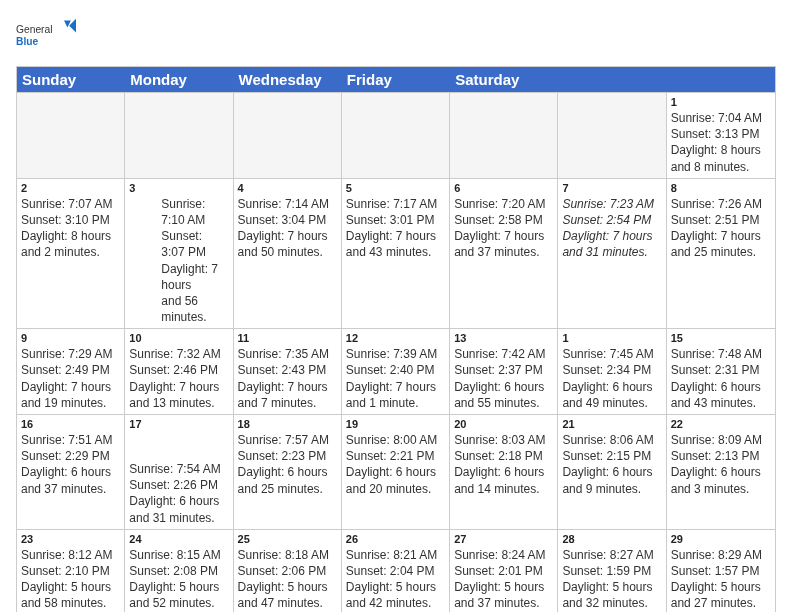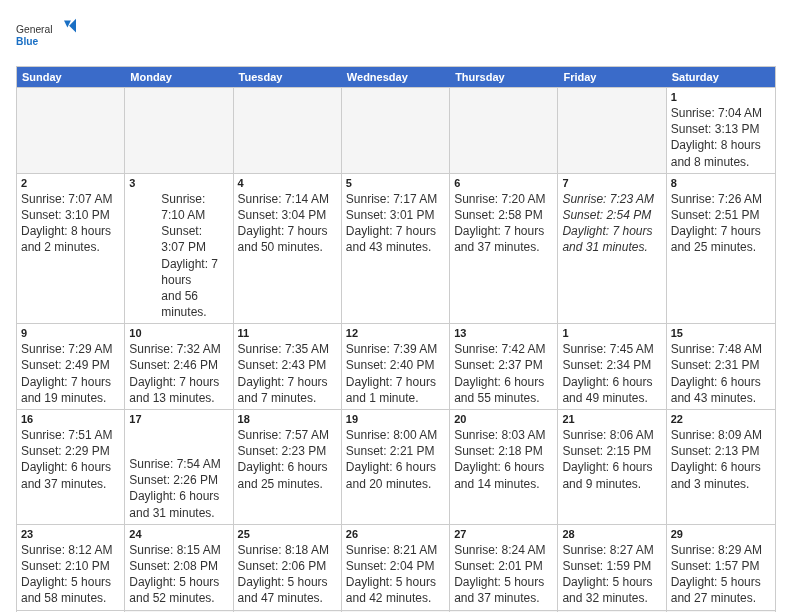--- a/index.html
+++ b/index.html
@@ -47,21 +47,21 @@
       flex-direction: column;
       border: 1px solid #ccc;
     }
     .cal-header {
       display: grid;
       grid-template-columns: repeat(7, 1fr);
       background: #3a6bc9;
     }
     .cal-header-cell {
       color: #fff;
-      font-size: 11px;
+      font-size: 15px;
       font-weight: bold;
       padding: 4px 5px;
       text-align: left;
     }
     .cal-body {
       flex: 1;
       display: flex;
       flex-direction: column;
     }
     .cal-row {
@@ -114,23 +114,21 @@
     <div class="title-block">
       <div class="month-title"></div>
       <div class="location"></div>
     </div>
   </div>
 
   <div class="calendar">
     <div class="cal-header">
     <div class="cal-header-cell">Sunday</div>
         <div class="cal-header-cell">Monday</div>
-        <div class="cal-header-cell">Tuesday</div>
         <div class="cal-header-cell">Wednesday</div>
-        <div class="cal-header-cell">Thursday</div>
         <div class="cal-header-cell">Friday</div>
         <div class="cal-header-cell">Saturday</div>
       </div>
     <div class="cal-body">
     <div class="cal-row">
           <div class="cal-cell empty"></div>
           <div class="cal-cell empty"></div>
           <div class="cal-cell empty"></div>
           <div class="cal-cell empty"></div>
           <div class="cal-cell empty"></div>

